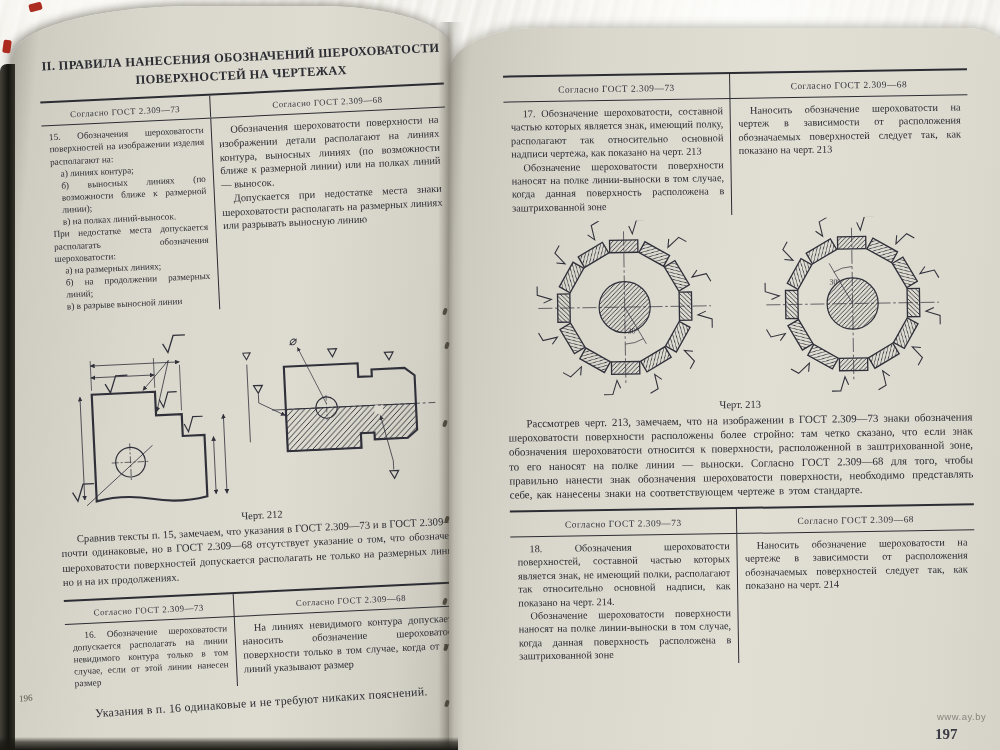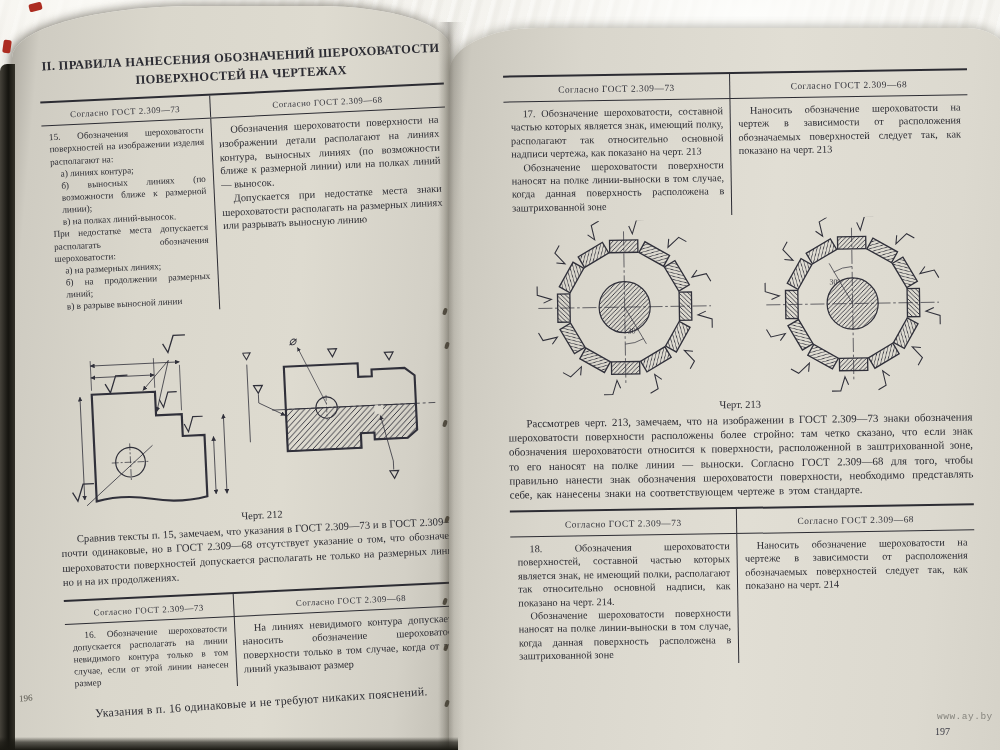--- a/index.html
+++ b/index.html
@@ -48,22 +48,22 @@
   .vd{border-right:1px solid #2c2c33;}
   .tbl .bd .td{padding:5px 7px 4px;text-align:justify;}
   .sm{font-size:9.2px;line-height:1.32;}
   .md{font-size:10.4px;line-height:1.32;}
   .ind{text-indent:12px;}
   .list div{padding-left:10px;}
   .caption{text-align:center;font-size:10.5px;margin:2px 0 3px;}
   .para{font-size:10.6px;line-height:1.33;text-align:justify;text-indent:16px;margin-top:2px;}
   .closing{font-size:11.8px;margin:10px 0 0 26px;transform:rotate(-1.1deg);letter-spacing:.3px;}
   .pageno-l{position:absolute;left:7px;top:687px;font-size:9px;color:#55534b;transform:rotate(-4deg);}
-  .pageno-r{position:absolute;left:486px;top:698px;font-size:10px;font-weight:normal;color:#3b3b45;}
-  .watermark{position:absolute;left:937px;top:711px;font-family:Liberation Mono, monospace;
+  .pageno-r{position:absolute;left:486px;top:698px;font-size:15px;font-weight:bold;color:#3b3b45;}
+  .watermark{position:absolute;left:937px;top:711px;font-family:Liberation Sans, sans-serif;
     font-size:9.5px;color:rgba(125,124,118,.9);letter-spacing:.5px;}
 
   .fig212{display:flex;align-items:flex-end;gap:10px;margin:4px 0 0 2px;}
   .fig213{display:flex;justify-content:center;gap:4px;margin-top:4px;}
   svg{display:block;}
   .ink{stroke:#30303a;fill:none;}
   .para-r{font-size:10.9px;line-height:1.3;text-align:justify;text-indent:18px;word-spacing:1.5px;margin-top:3px;}
   .rp .tbl .hd .th{font-size:9.4px;padding:8px 4px 6px;}
   .rp .tbl .bd .td{font-size:10.3px;line-height:1.3;}
   .rp .tbl .bd .td p{margin:0;text-indent:12px;}

